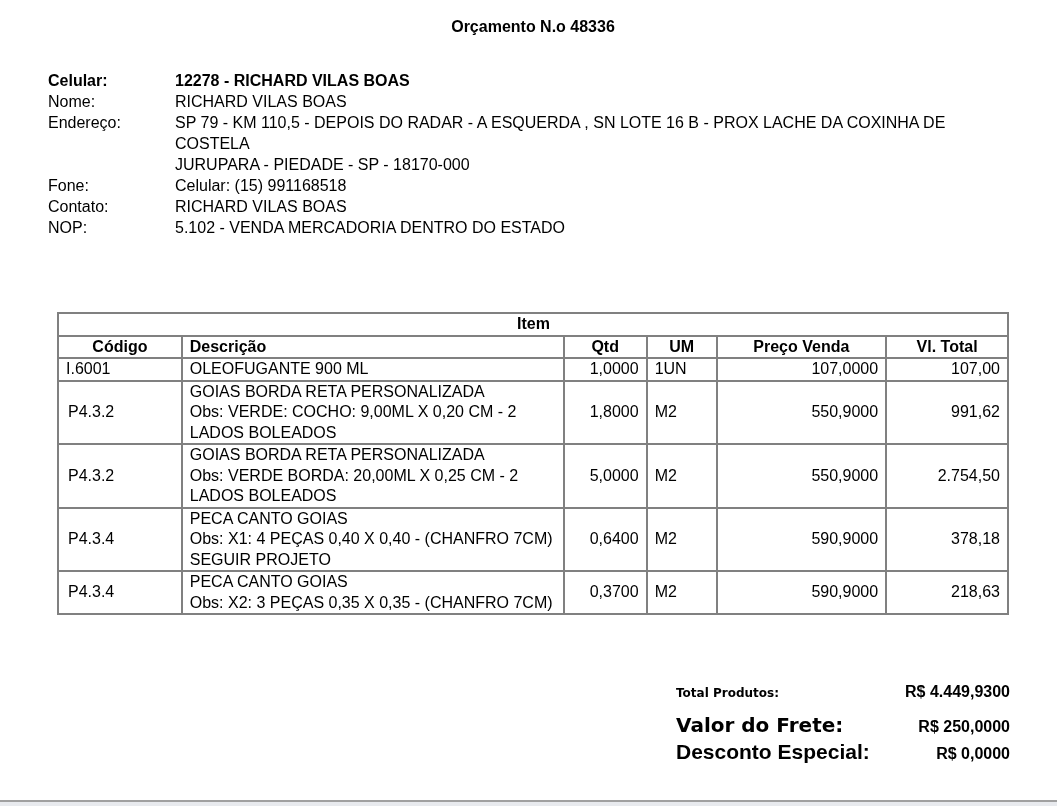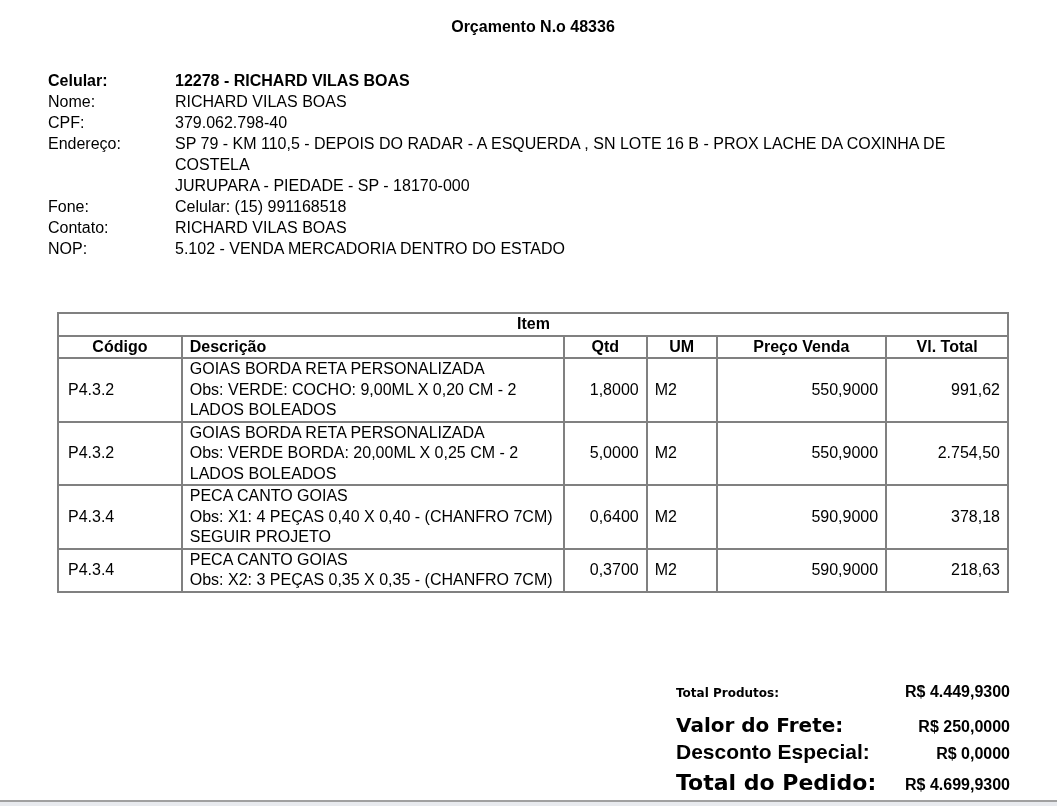--- a/index.html
+++ b/index.html
@@ -54,24 +54,20 @@
 <div class="info">
   <div class="row bold">
     <div class="lbl">Celular:</div>
     <div class="val">12278 - RICHARD VILAS BOAS</div>
   </div>
   <div class="row">
     <div class="lbl">Nome:</div>
     <div class="val">RICHARD VILAS BOAS</div>
   </div>
   <div class="row">
-    <div class="lbl">CPF:</div>
-    <div class="val">379.062.798-40</div>
-  </div>
-  <div class="row">
     <div class="lbl">Endereço:</div>
     <div class="val" style="width:780px">SP 79 - KM 110,5 - DEPOIS DO RADAR - A ESQUERDA , SN   LOTE 16 B - PROX LACHE DA COXINHA DE COSTELA</div>
   </div>
   <div class="row">
     <div class="lbl"></div>
     <div class="val">JURUPARA - PIEDADE - SP - 18170-000</div>
   </div>
   <div class="row">
     <div class="lbl">Fone:</div>
     <div class="val">Celular: (15) 991168518</div>
@@ -102,20 +98,28 @@
     <tr>
       <th>Código</th>
       <th style="text-align:left">Descrição</th>
       <th>Qtd</th>
       <th>UM</th>
       <th>Preço Venda</th>
       <th>Vl. Total</th>
     </tr>
   </thead>
   <tbody>
+    <tr>
+      <td class="l">I.6001</td>
+      <td class="l"><span>OLEOFUGANTE 900 ML</span></td>
+      <td class="r">1,0000</td>
+      <td class="l">1UN</td>
+      <td class="r">107,0000</td>
+      <td class="r">107,00</td>
+    </tr>
     <tr>
       <td class="l" style="padding-left:9px">P4.3.2</td>
       <td class="l">
         <div>GOIAS BORDA RETA PERSONALIZADA</div>
         <div>Obs: VERDE: COCHO: 9,00ML X 0,20 CM - 2 LADOS BOLEADOS</div>
       </td>
       <td class="r">1,8000</td>
       <td class="l">M2</td>
       <td class="r">550,9000</td>
       <td class="r">991,62</td>
@@ -163,20 +167,16 @@
       <span class="tv">R$ 4.449,9300</span>
     </div>
     <div class="trow t2">
       <span class="tl">Valor do Frete:</span>
       <span class="tv">R$ 250,0000</span>
     </div>
     <div class="trow t3">
       <span class="tl">Desconto Especial:</span>
       <span class="tv">R$ 0,0000</span>
     </div>
-    <div class="trow t4">
-      <span class="tl">Total do Pedido:</span>
-      <span class="tv">R$ 4.699,9300</span>
-    </div>
   </div>
 </div>
 
 <div class="bottombar"></div>
 
 </body></html>

